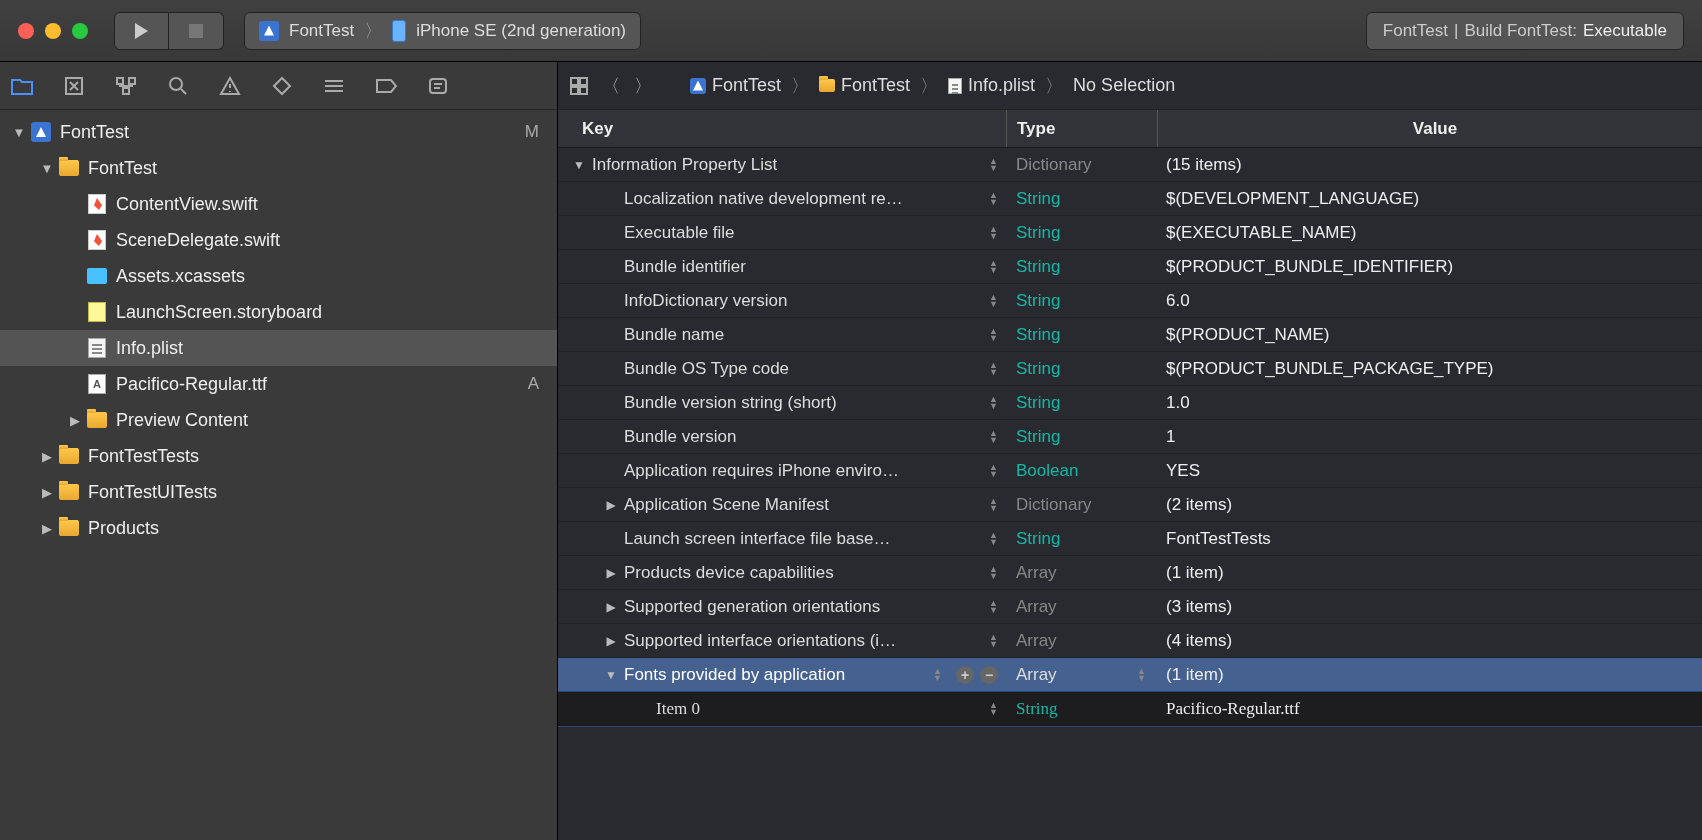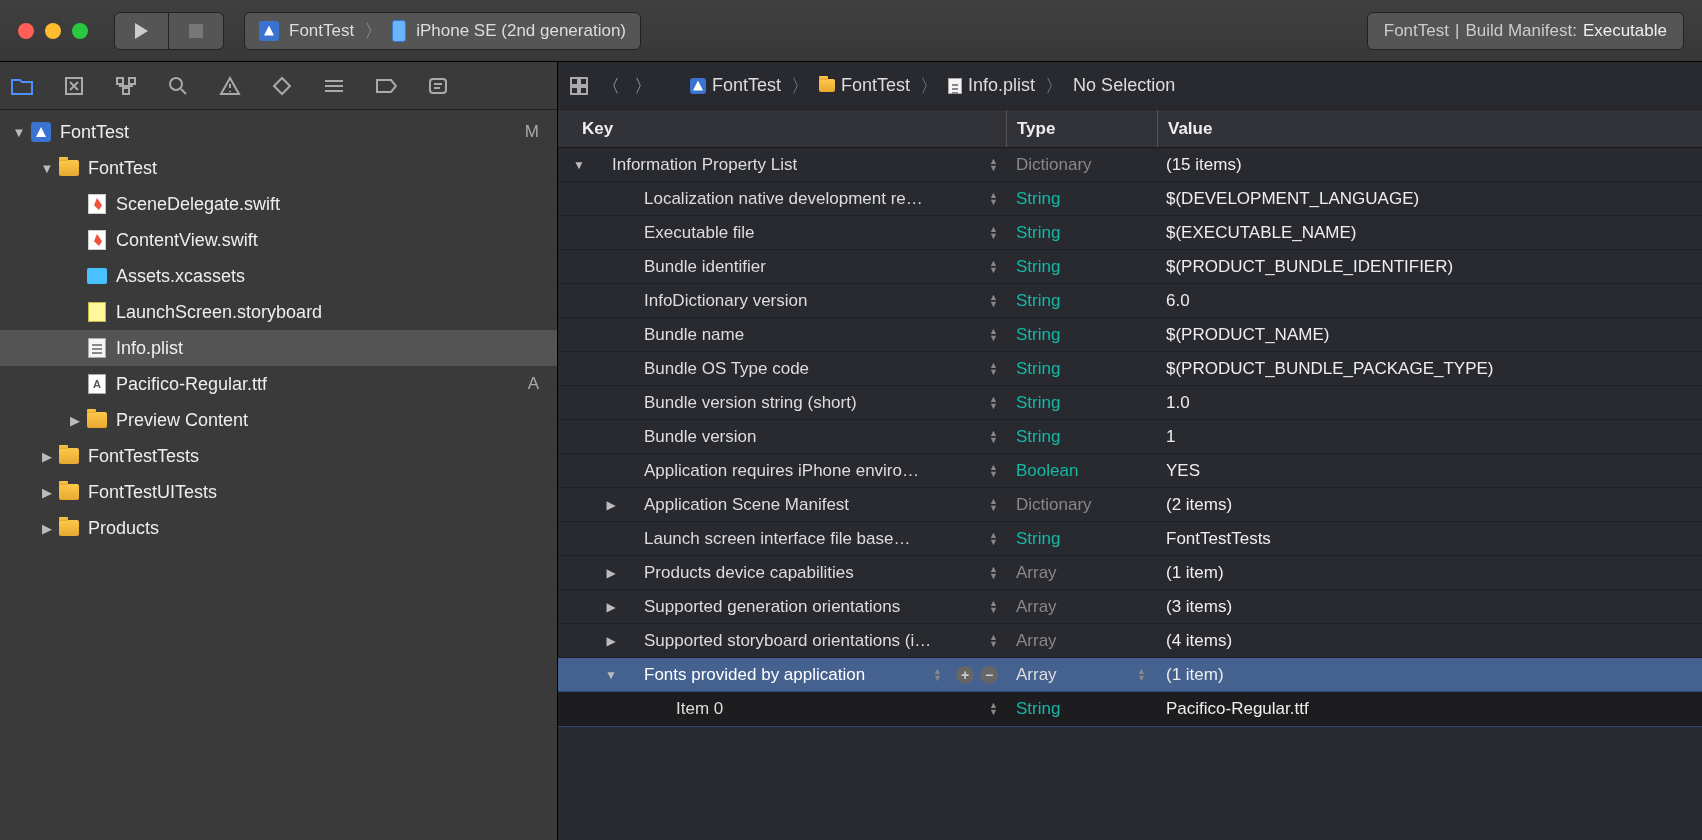--- a/index.html
+++ b/index.html
@@ -44,36 +44,36 @@
 .editor-pane { flex:1; background:#292a30; display:flex; flex-direction:column; }
 .jump-bar { height:48px; display:flex; align-items:center; padding:0 10px; gap:10px; border-bottom:1px solid #222; color:#ddd; font-size:18px; }
 .jump-bar .jb-item { display:flex; align-items:center; gap:6px; cursor:pointer; }
 .jump-bar .jb-sep { color:#888; font-size:18px; }
 .jb-ctrl { width:22px; height:22px; display:flex; align-items:center; justify-content:center; cursor:pointer; color:#aaa; }
 
 
 .plist-header { height:38px; display:flex; align-items:center; background:#323338; border-bottom:1px solid #1a1a1a; font-weight:600; color:#eee; }
 .plist-header .col-key { flex:0 0 448px; padding-left:24px; }
 .plist-header .col-type { flex:0 0 150px; }
-.plist-header .col-val { flex:1; padding-left:10px; }
+.plist-header .col-val { flex:1; padding-left:10px;text-align:center; }
 .col-divider { width:1px; background:#555; height:100%; }
 
 
 .plist-body { flex:1; overflow:auto; }
 .plist-row { height:34px; display:flex; align-items:center; font-size:17px; border-bottom:1px solid rgba(0,0,0,.2); }
 .plist-row .col-key { flex:0 0 448px; display:flex; align-items:center; overflow:hidden; white-space:nowrap; text-overflow:ellipsis; }
 .plist-row .col-type { flex:0 0 150px; color:#14b8a6; display:flex; align-items:center; }
 .plist-row .col-val { flex:1; padding-left:10px; color:#eee; }
 .plist-row .key-ind { display:inline-block; }
 .plist-row .disc { width:14px; color:#bbb; font-size:12px; text-align:center; margin-right:6px; user-select:none; }
-.plist-row .key-text { overflow:hidden; text-overflow:ellipsis; white-space:nowrap;margin-left:20px; }
+.plist-row .key-text { overflow:hidden; text-overflow:ellipsis; white-space:nowrap; }
 .plist-row.muted .col-type { color:#888; }
 .plist-row.selected-row { background:#446190; color:#fff; }
 .plist-row.selected-row .col-type { color:#ddd; }
-.plist-row.child-selected { background:#1d1d1f; outline:1px solid #2c4a7d; }
+.plist-row.child-selected { background:#1d1d1f; outline:1px solid #2c4a7d;font-family:Liberation Serif, serif; }
 .stepper { margin-left:auto; margin-right:8px; display:flex; flex-direction:column; align-items:center; color:#888; font-size:9px; line-height:7px; cursor:pointer; }
 .add-remove { display:flex; gap:6px; margin-left:6px; margin-right:8px; }
 .circ-btn { width:18px; height:18px; border-radius:50%; background:#666; color:#ccc; display:flex; align-items:center; justify-content:center; font-size:14px; font-weight:bold; cursor:pointer; }
 .type-stepper { margin-left:auto; margin-right:10px; display:flex; flex-direction:column; font-size:9px; line-height:7px; color:#888; cursor:pointer; }
 
 
 .folder-icon { width:20px; height:16px; background:linear-gradient(#ffc84a,#e8a830); border-radius:2px; position:relative; }
 .folder-icon::before { content:""; position:absolute; top:-3px; left:0; width:9px; height:4px; background:inherit; border-radius:1px 1px 0 0; }
 .swift-icon { width:18px; height:20px; background:#fff; border:1px solid #ccc; position:relative; }
 .swift-icon::after { content:""; position:absolute; inset:3px; background:#f05138; clip-path:polygon(50% 0,100% 60%,70% 100%,20% 60%); }
@@ -106,21 +106,21 @@
   <div class="scheme-group">
     <span class="proj-icon"></span>
     <span>FontTest</span>
     <span class="scheme-sep">〉</span>
     <span class="phone-icon"></span>
     <span>iPhone SE (2nd generation)</span>
   </div>
   <div class="status-bar">
     <span>FontTest</span>
     <span>|</span>
-    <span>Build Manifest:</span>
+    <span>Build FontTest:</span>
     <span class="succeed">Executable</span>
   </div>
 </div>
 
 <div class="main">
 
   <div class="nav-pane">
     <div class="nav-tabs">
       <div class="nav-tab active">
           <svg width="22" height="18" viewBox="0 0 22 18">
@@ -193,29 +193,29 @@
               <span class="folder-icon"></span>
             </span>
             <span>FontTest</span>
           </div>
           <div class="tree-row">
             <span class="ind" style="width:68px"></span>
             <span class="disc"></span>
             <span class="icon">
               <span class="swift-icon"></span>
             </span>
+            <span>ContentView.swift</span>
+          </div>
+          <div class="tree-row">
+            <span class="ind" style="width:68px"></span>
+            <span class="disc"></span>
+            <span class="icon">
+              <span class="swift-icon"></span>
+            </span>
             <span>SceneDelegate.swift</span>
-          </div>
-          <div class="tree-row">
-            <span class="ind" style="width:68px"></span>
-            <span class="disc"></span>
-            <span class="icon">
-              <span class="swift-icon"></span>
-            </span>
-            <span>ContentView.swift</span>
           </div>
           <div class="tree-row">
             <span class="ind" style="width:68px"></span>
             <span class="disc"></span>
             <span class="icon">
               <span class="xcassets-icon"></span>
             </span>
             <span>Assets.xcassets</span>
           </div>
           <div class="tree-row">
@@ -528,21 +528,21 @@
           </div>
           <div class="col-type">
             <span style="padding-left:10px">Array</span>
           </div>
           <div class="col-val"><span>(3 items)</span></div>
         </div>
         <div class="plist-row muted">
           <div class="col-key">
             <span class="key-ind" style="width:46px"></span>
             <span class="disc">▶</span>
-            <span class="key-text">Supported storyboard orientations (i…</span>
+            <span class="key-text">Supported interface orientations (i…</span>
             <span class="stepper">
               <span>▲</span>
               <span>▼</span>
             </span>
           </div>
           <div class="col-type">
             <span style="padding-left:10px">Array</span>
           </div>
           <div class="col-val"><span>(4 items)</span></div>
         </div>

